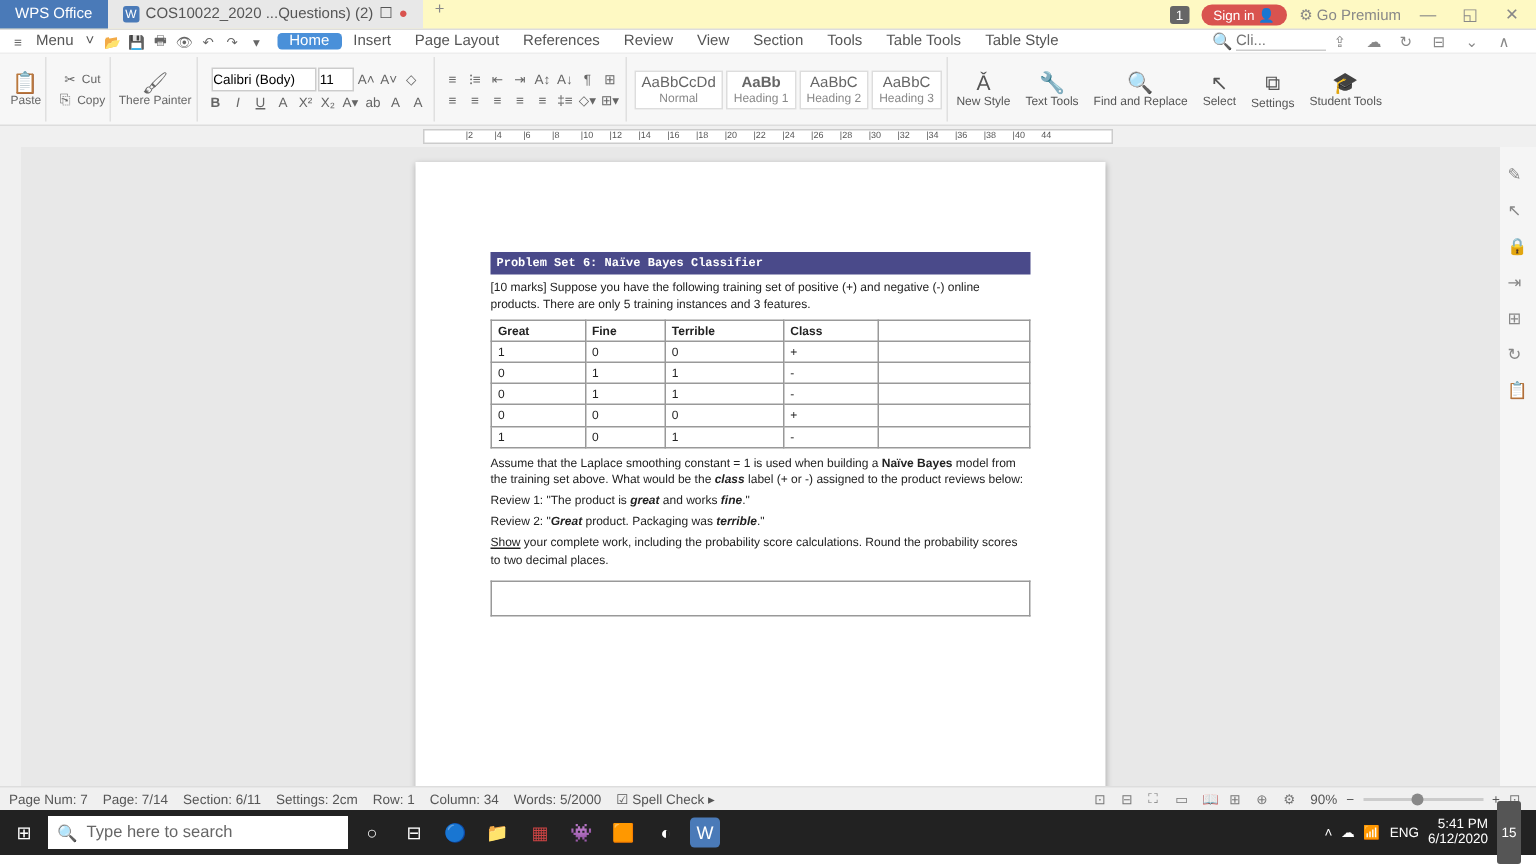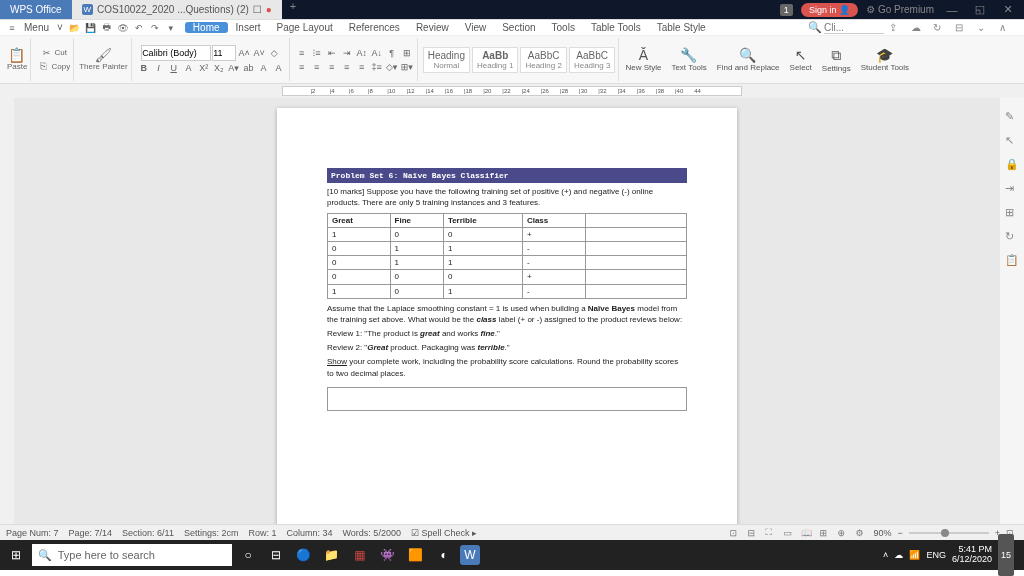--- a/index.html
+++ b/index.html
@@ -1,18 +1,18 @@
 <!DOCTYPE html>
 <html><head>
 <meta charset="utf-8">
 <style>
 * { margin: 0; padding: 0; box-sizing: border-box; font-family: "Segoe UI", Arial, sans-serif; }
 body { width: 1024px; height: 576px; overflow: hidden; background: #fff; font-size: 11px; color: #333; }
 
-.titlebar { height: 20px; background: #0f172a; display: flex; border-bottom: 1px solid #ddd; }
+.titlebar { height: 20px; background: #fef9c3; display: flex; border-bottom: 1px solid #ddd; }
 .titlebar .tab { padding: 0 10px; height: 100%; display: flex; align-items: center; gap: 4px; font-size: 10px; }
 .titlebar .tab.wps { background: #4a7ab8; color: #fff; }
 .titlebar .tab.doc { background: #e8e8e8; color: #555; }
 .titlebar .add { padding: 0 8px; color: #888; cursor: pointer; }
 .titlebar .right { margin-left: auto; display: flex; align-items: center; gap: 8px; padding-right: 6px; }
 .titlebar .badge { background: #666; color: #fff; padding: 1px 4px; border-radius: 2px; font-size: 9px; }
 .titlebar .signin { background: #d9534f; color: #fff; padding: 2px 8px; border-radius: 8px; font-size: 9px; }
 .titlebar .premium { color: #888; font-size: 10px; }
 .titlebar .winbtn { width: 20px; text-align: center; color: #888; }
 
@@ -194,21 +194,21 @@
       <span class="gbtn">≡</span>
       <span class="gbtn">≡</span>
       <span class="gbtn">≡</span>
       <span class="gbtn">‡≡</span>
       <span class="gbtn">◇▾</span>
       <span class="gbtn">⊞▾</span>
     </div>
   </div>
   <div class="rgroup" style="flex-direction:row;gap:2px">
     <div class="stylebox">
-        <div class="sb1">Heading</div>
+        <div class="sb1">AaBbCcDd</div>
         <div class="sb2">Normal</div>
       </div>
     <div class="stylebox">
         <div class="sb1" style="font-weight:bold">AaBb</div>
         <div class="sb2">Heading 1</div>
       </div>
     <div class="stylebox">
         <div class="sb1">AaBbC</div>
         <div class="sb2">Heading 2</div>
       </div>

